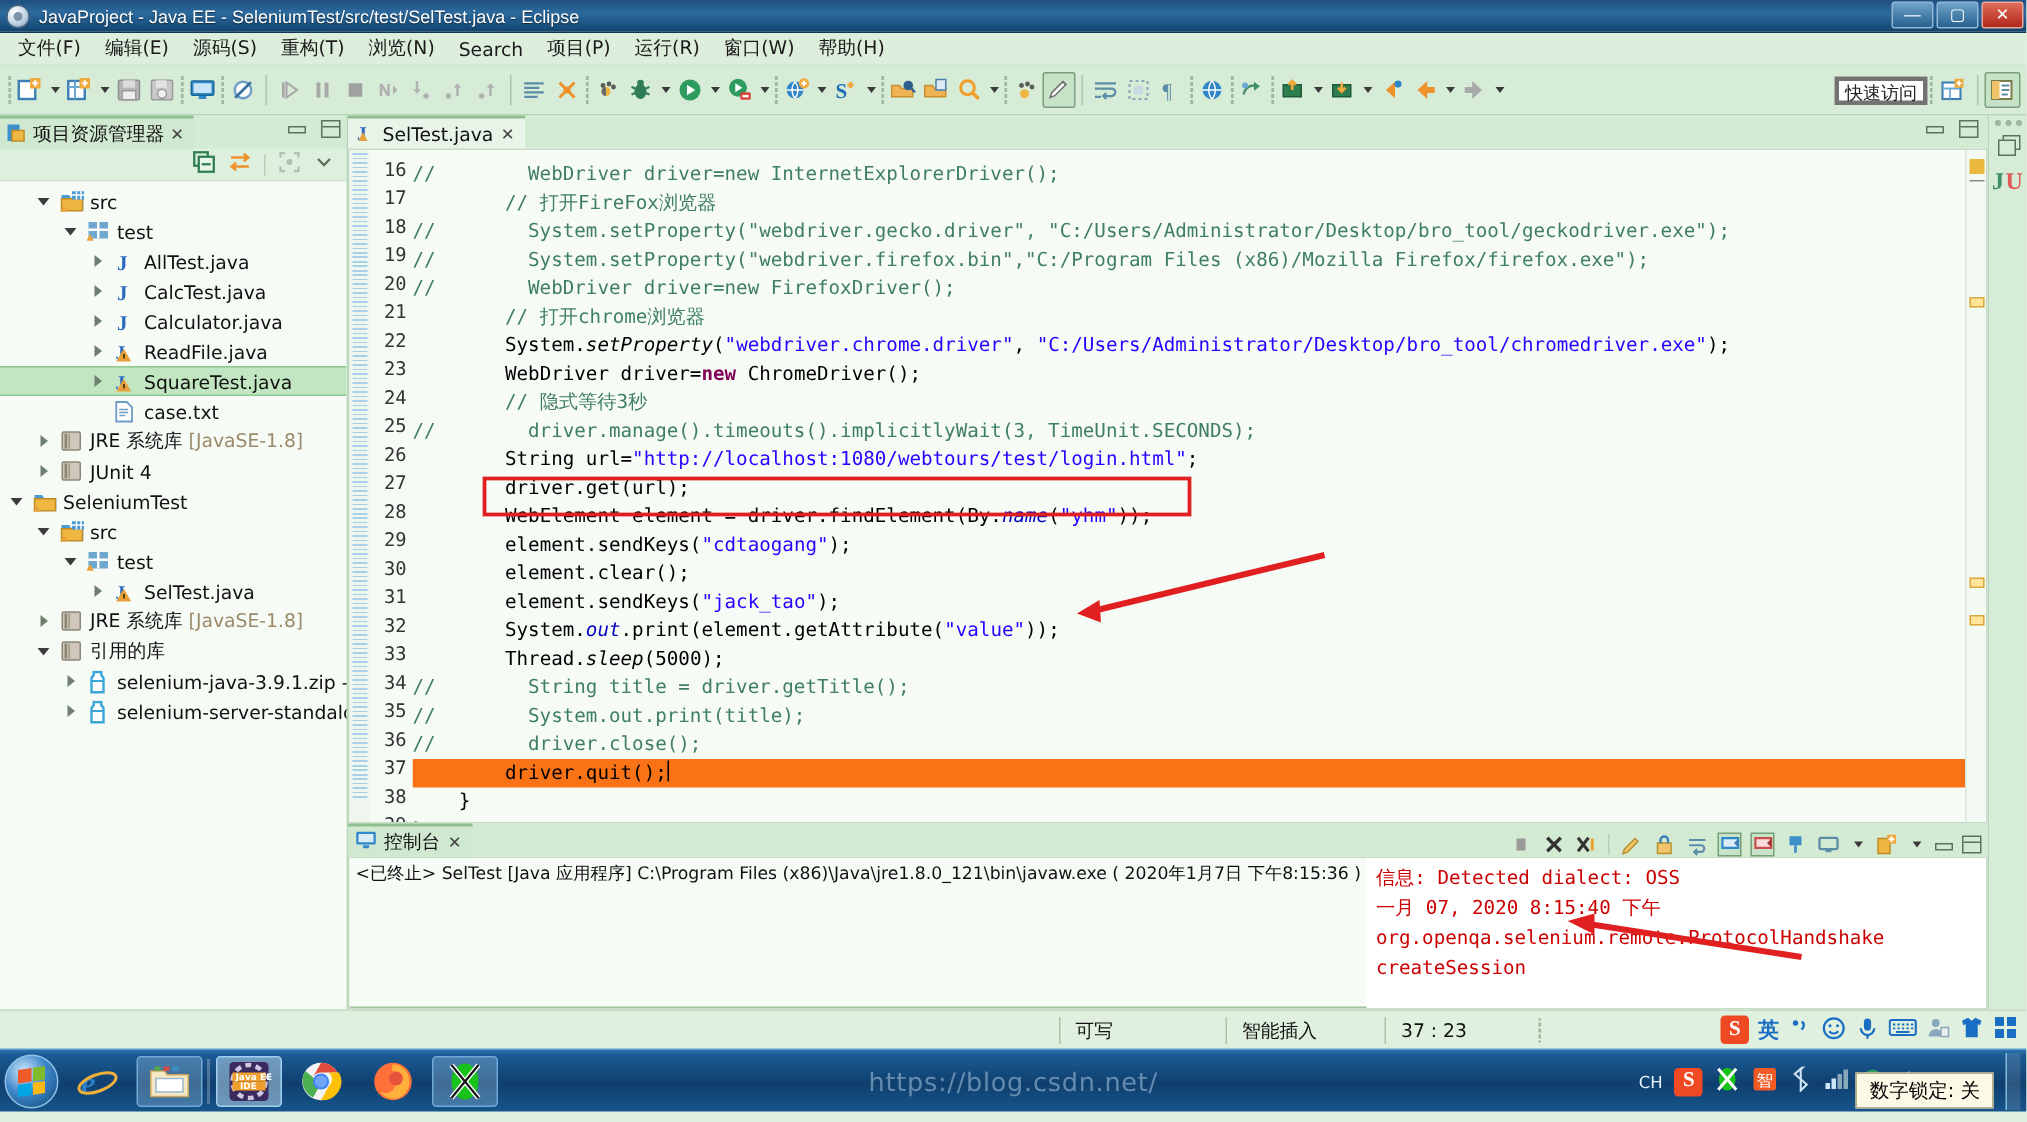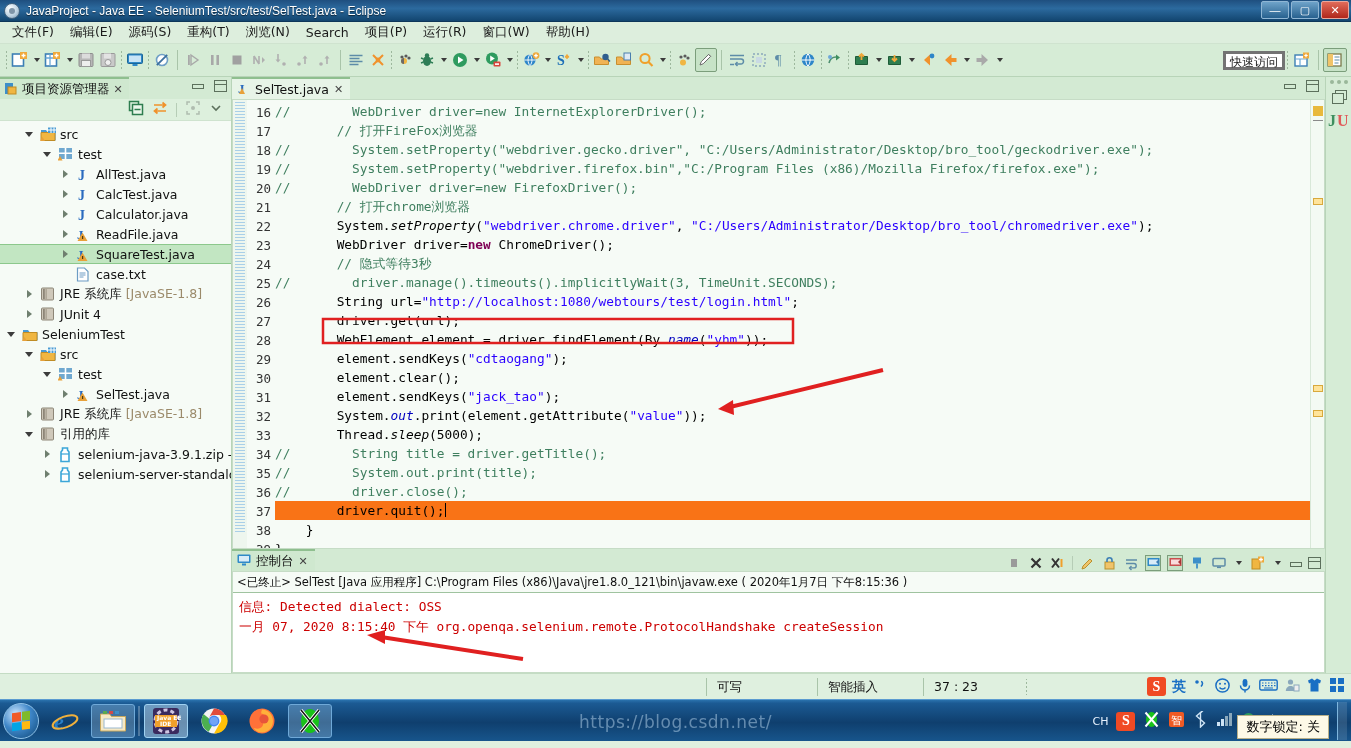--- a/index.html
+++ b/index.html
@@ -161,21 +161,21 @@
   .ann-ruler { width: 14px; background: #eef6ee; flex: 0 0 auto; position: relative; }
   .ann-ruler::after{content:"";position:absolute;left:2px;top:0;width:10px;height:432px;
     background: repeating-linear-gradient(0deg,#a9cfe8 0 1px,#eef6ee 1px 3px);}
   .gutter {
     width: 28px; flex: 0 0 auto; text-align: right; padding-right: 4px;
     font-family: "DejaVu Sans Mono", monospace; font-size: 12.5px; color: #333;
     padding-top: 3px; background:#f6fbf6;
   }
   .gutter div { height: 19px; line-height: 19px; }
   .code {
-    flex: 1; padding-top: 2px; font-family: "DejaVu Sans Mono", monospace;
+    flex: 1; padding-top: 7px; font-family: "DejaVu Sans Mono", monospace;
     font-size: 12.8px; white-space: pre; overflow: hidden; position: relative;
     background:#f6fbf6;
   }
   .code .ln { height: 19px; line-height: 19px; }
   .code .ln.hl { background: #f97316; }
   .cmt { color: #3f7f5f; }
   .str { color: #2a00ff; }
   .kw  { color: #7f0055; font-weight: bold; }
   .fld { color: #0000c0; font-style: italic; }
   .mth { font-style: italic; }
@@ -188,21 +188,21 @@
   .ov-sq { position: absolute; left: 2px; width: 10px; height: 10px; background:#e8b93c;}
   .editor-btns { position:absolute; right:6px; top:3px; display:flex; gap:10px;}
 
   
   .console-area { flex: 1; display: flex; flex-direction: column; }
   .console-tabrow { height: 22px; display:flex; align-items:center; background:#d3ead3; position:relative;}
   .ctab { display:flex;align-items:center;gap:5px;height:22px;padding:0 7px 0 5px;background:#cfe8cf;
     border-top:2px solid #8fbf8f; font-size:12.5px;color:#111;font-family:"DejaVu Sans",sans-serif;}
   .console-btns { position:absolute; right:4px; top:2px; display:flex; align-items:center; gap:6px;}
   .cbtn { width:16px;height:16px;display:flex;align-items:center;justify-content:center;}
-  .console-body { flex:1; background:#fff; border:1px solid #c6dcc6; display:flex; flex-direction:column; overflow:hidden;}
+  .console-body { flex:1; background:#fff; border:1px solid #c6dcc6; display:flex; flex-direction:row; overflow:hidden;}
   .console-hdr {
     font-family:"DejaVu Sans",sans-serif; font-size:11.5px; color:#111;
     padding:3px 4px 2px 4px; background:#f6fbf6; border-bottom:1px solid #9fc39f; white-space:nowrap;
   }
   .console-out { padding:4px 6px; font-family:"DejaVu Sans Mono",monospace; font-size:12.8px;}
   .console-out .err { color:#cc0000; height:20px; line-height:20px;}
   .console-out .std { color:#000; height:20px; line-height:20px; }
 
   
   .rail {

